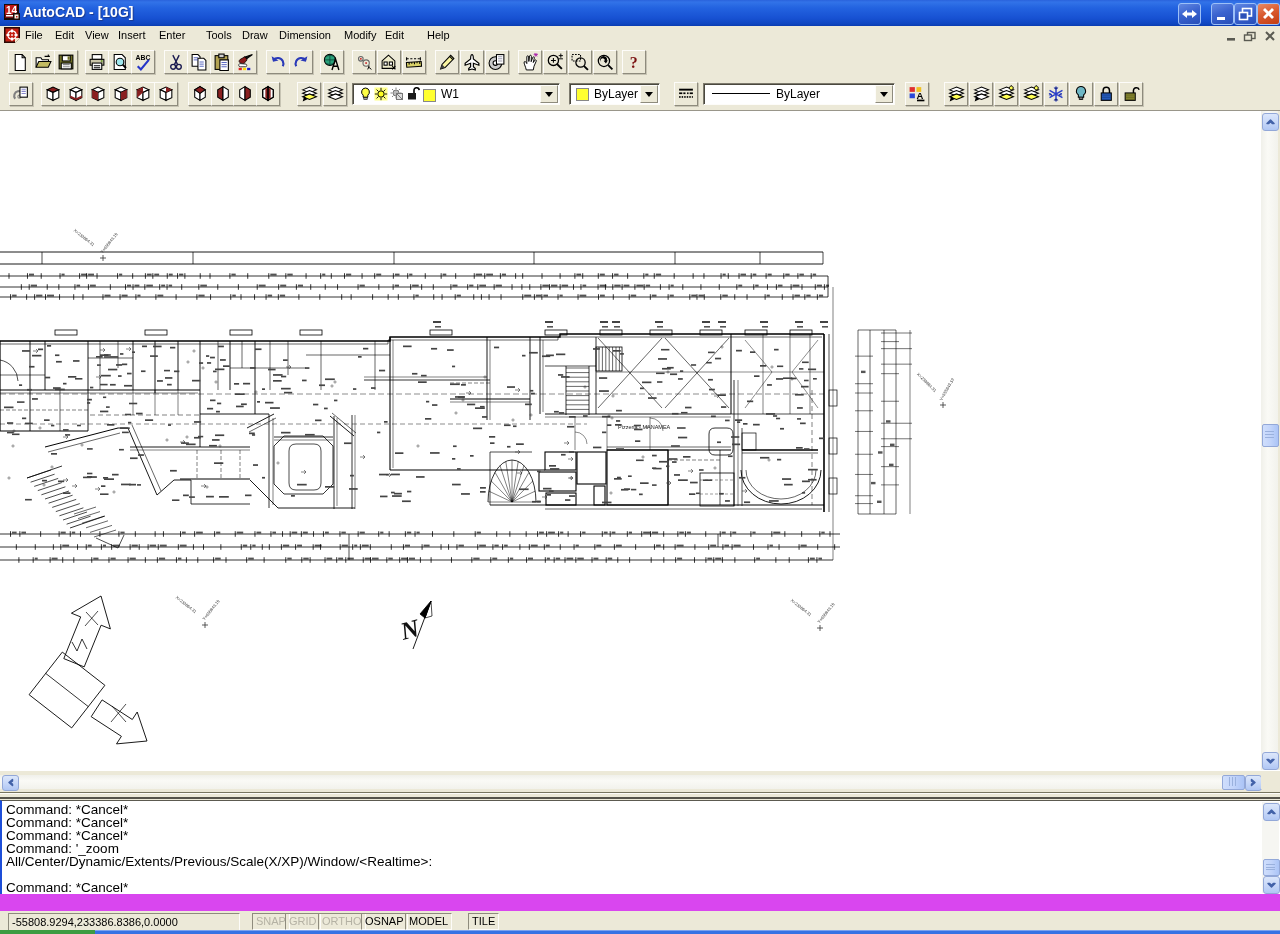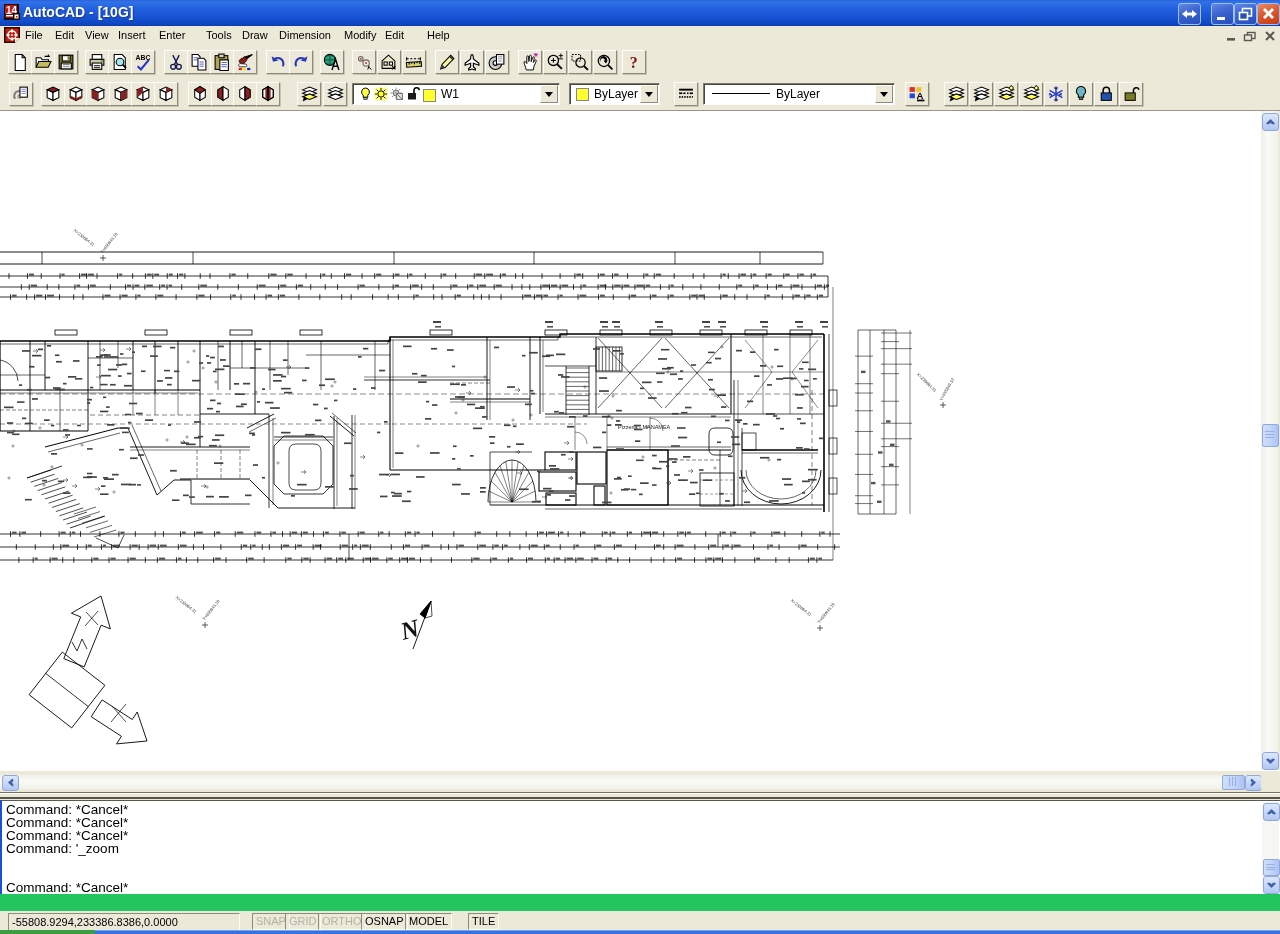--- a/index.html
+++ b/index.html
@@ -1,14 +1,14 @@
 <!DOCTYPE html>
 <html><head><meta charset="utf-8"><style>
 html,body{margin:0;padding:0}
-#app{position:relative;width:1280px;height:934px;background:#22c55e;font-family:"Liberation Sans",sans-serif;overflow:hidden}
+#app{position:relative;width:1280px;height:934px;background:#d946ef;font-family:"Liberation Sans",sans-serif;overflow:hidden}
 .abs{position:absolute}
 
 #titlebar{position:absolute;left:0;top:0;width:1280px;height:26px;
  background:linear-gradient(180deg,#2a62dc 0%,#3273e8 8%,#2363e0 30%,#1751d2 70%,#0f46c0 92%,#0a3cb0 100%)}
 #titlebar .ttext{position:absolute;left:23px;top:4px;color:#fff;font-size:14px;font-weight:bold;letter-spacing:0px;text-shadow:1px 1px 1px #1a3a90}
 .tbtn{position:absolute;top:3px;width:21px;height:20px;border-radius:3px;border:1px solid #9cc0f8}
 .tbtn.blue{background:linear-gradient(160deg,#6288e2 0%,#3a63cf 45%,#274eb8 100%)}
 .tbtn.red{background:linear-gradient(160deg,#e88a64 0%,#d95b31 45%,#c33c12 100%)}
 .tbtn svg{position:absolute;left:0;top:0}
 
@@ -1831,20 +1831,21 @@
       <div class="abs" style="left:1261px;top:0;width:19px;height:18px;background:#ece9d8"></div>
   <div class="abs" style="left:0;top:21px;width:1280px;height:1px;background:#77755f"></div>
   <div class="abs" style="left:0;top:22px;width:1280px;height:1px;background:#fdfcf9"></div>
   <div class="abs" style="left:0;top:26px;width:1280px;height:2px;background:#55534a"></div>
 </div>
 <div id="cmdhist">
   <div class="ln" style="top:1px">Command: *Cancel*</div>
   <div class="ln" style="top:14px">Command: *Cancel*</div>
   <div class="ln" style="top:27px">Command: *Cancel*</div>
   <div class="ln" style="top:40px">Command: '_zoom</div>
+  <div class="ln" style="top:53px">All/Center/Dynamic/Extents/Previous/Scale(X/XP)/Window/&lt;Realtime&gt;:</div>
   <div class="ln" style="top:79px">Command: *Cancel*</div>
   <div class="sbtrack" style="left:1260px;top:1px;width:17px;height:91px;background:#f6f6f2"></div>
       <div style="position:absolute;left:1261px;top:2px">
         <div class="sbbtn" style="left:0px;top:0px;height:16px"><svg width="15" height="16" viewBox="0 0 15 16" preserveAspectRatio="none">
             <path d="M4 9.5 L7.5 6 L11 9.5 L9.3 9.5 L7.5 7.8 L5.7 9.5 Z" fill="#4262a8" stroke="#4262a8" stroke-width="1.5" stroke-linejoin="round"></path>
           </svg></div>
       </div>
       <div class="sbthumb" style="left:1261px;top:58px;width:15px;height:15px"></div>
       <svg class="abs" style="left:1264px;top:62px" width="9" height="8">
         <g stroke="#9ab1dd">

